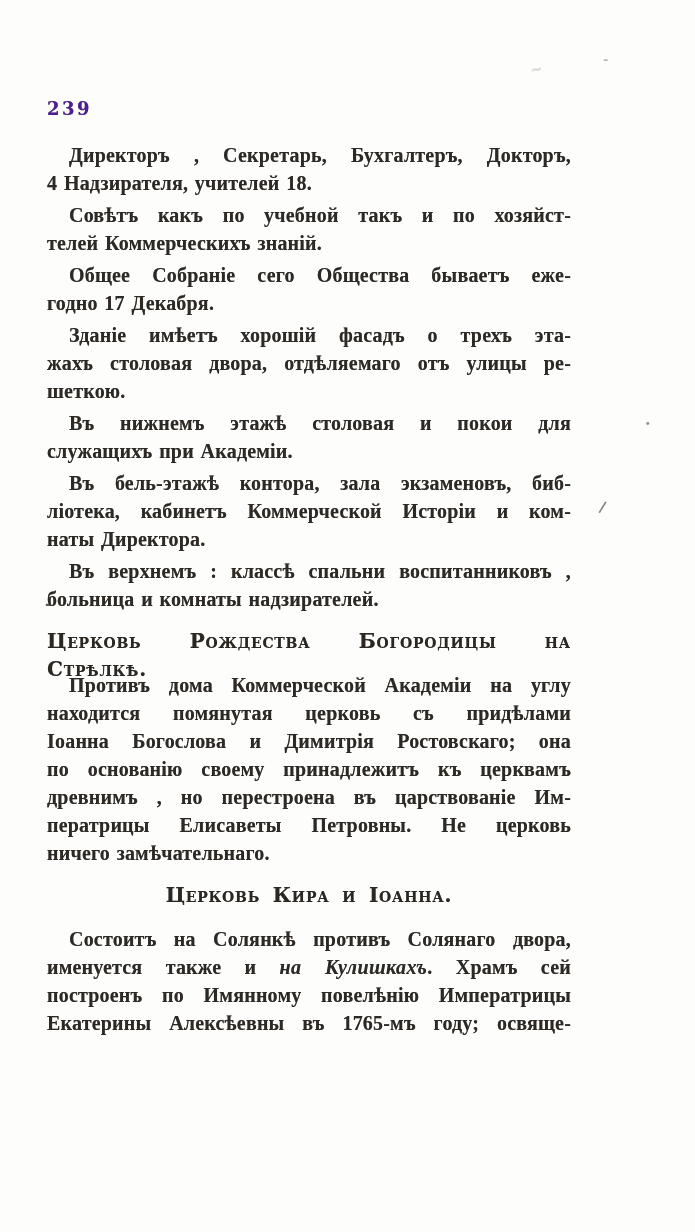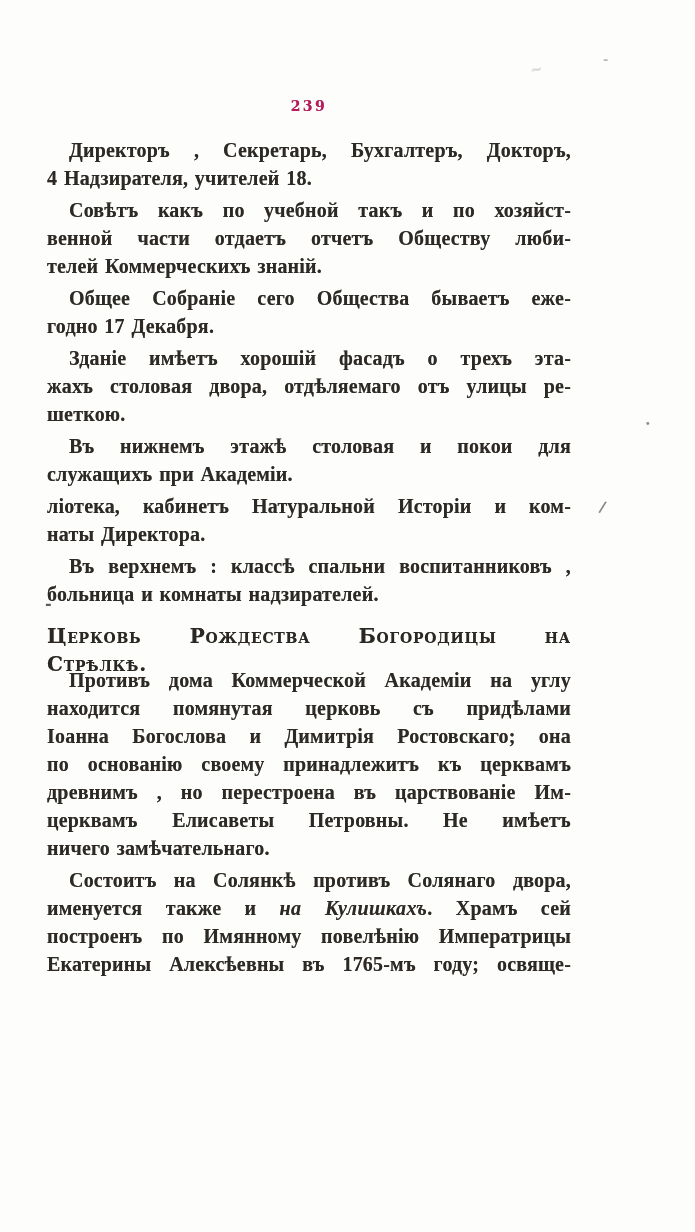--- a/index.html
+++ b/index.html
@@ -13,24 +13,23 @@
     color:#2d2a26;
     text-shadow:0 0 0.5px rgba(45,40,34,0.55);
   }
   .column{
     position:absolute;
     left:47px;top:0;
     width:524px;
   }
   .pagenum{
     margin:98px 0 22px 0;
-    text-align:center;
-    font-size:14px;
+    font-size:18px;
     letter-spacing:2.5px;
-    color:#be185d;
+    color:#4c1d95;
   }
   .para{margin:0 0 4px 0;}
   .line{
     font-size:20px;
     line-height:28px;
     height:28px;
     text-align:justify;
     text-align-last:justify;
     word-spacing:1.5px;
     letter-spacing:0.2px;
@@ -72,62 +71,63 @@
 
     <div class="pagenum">239</div>
 
     <div class="para">
       <div class="line ind">Директоръ , Секретарь, Бухгалтеръ, Докторъ,</div>
       <div class="line last">4 Надзирателя, учителей 18.</div>
     </div>
 
     <div class="para">
       <div class="line ind">Совѣтъ какъ по учебной такъ и по хозяйст-</div>
-      <div class="line">венной части отдаетъ отчетъ Обществу люби-</div>
       <div class="line last">телей Коммерческихъ знаній.</div>
     </div>
 
     <div class="para">
       <div class="line ind">Общее Собраніе сего Общества бываетъ еже-</div>
       <div class="line last">годно 17 Декабря.</div>
     </div>
 
     <div class="para">
       <div class="line ind">Зданіе имѣетъ хорошій фасадъ о трехъ эта-</div>
       <div class="line">жахъ столовая двора, отдѣляемаго отъ улицы ре-</div>
       <div class="line last">шеткою.</div>
     </div>
 
     <div class="para">
       <div class="line ind">Въ нижнемъ этажѣ столовая и покои для</div>
       <div class="line last">служащихъ при Академіи.</div>
     </div>
 
     <div class="para">
-      <div class="line">ліотека, кабинетъ Натуральной Исторіи и ком-</div>
+      <div class="line ind">Въ бель-этажѣ контора, зала экзаменовъ, биб-</div>
+      <div class="line">ліотека, кабинетъ Коммерческой Исторіи и ком-</div>
       <div class="line last">наты Директора.</div>
     </div>
 
     <div class="para">
       <div class="line ind">Въ верхнемъ : классѣ спальни воспитанниковъ ,</div>
       <div class="line last">больница и комнаты надзирателей.</div>
     </div>
 
     <div class="heading just-head">Церковь Рождества Богородицы на Стрѣлкѣ.</div>
 
     <div class="para">
       <div class="line ind">Противъ дома Коммерческой Академіи на углу</div>
       <div class="line">находится помянутая церковь съ придѣлами</div>
       <div class="line">Іоанна Богослова и Димитрія Ростовскаго; она</div>
       <div class="line">по основанію своему принадлежитъ къ церквамъ</div>
       <div class="line">древнимъ , но перестроена въ царствованіе Им-</div>
-      <div class="line">церквамъ Елисаветы Петровны. Не имѣетъ</div>
+      <div class="line">ператрицы Елисаветы Петровны. Не церковь</div>
       <div class="line last">ничего замѣчательнаго.</div>
     </div>
 
+    <div class="heading center-head">Церковь Кира и Іоанна.</div>
 
     <div class="para">
       <div class="line ind">Состоитъ на Солянкѣ противъ Солянаго двора,</div>
       <div class="line"><span>именуется также и </span><span class="it">на Кулишкахъ</span><span>. Храмъ сей</span></div>
       <div class="line">построенъ по Имянному повелѣнію Императрицы</div>
       <div class="line">Екатерины Алексѣевны въ 1765-мъ году; освяще-</div>
     </div>
 
   </div>
 

